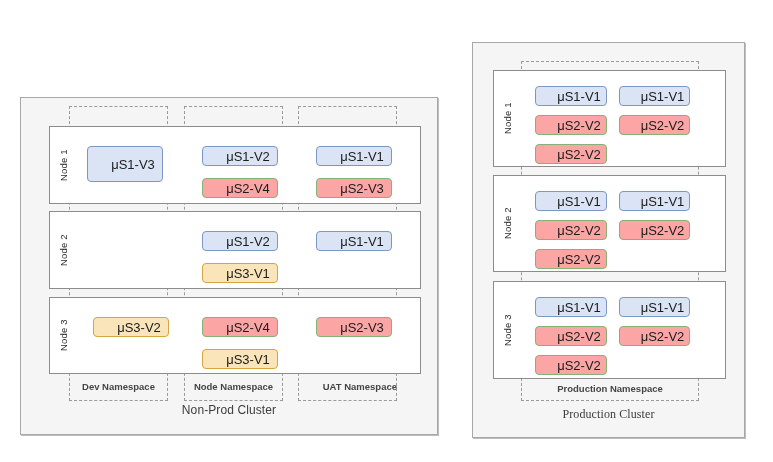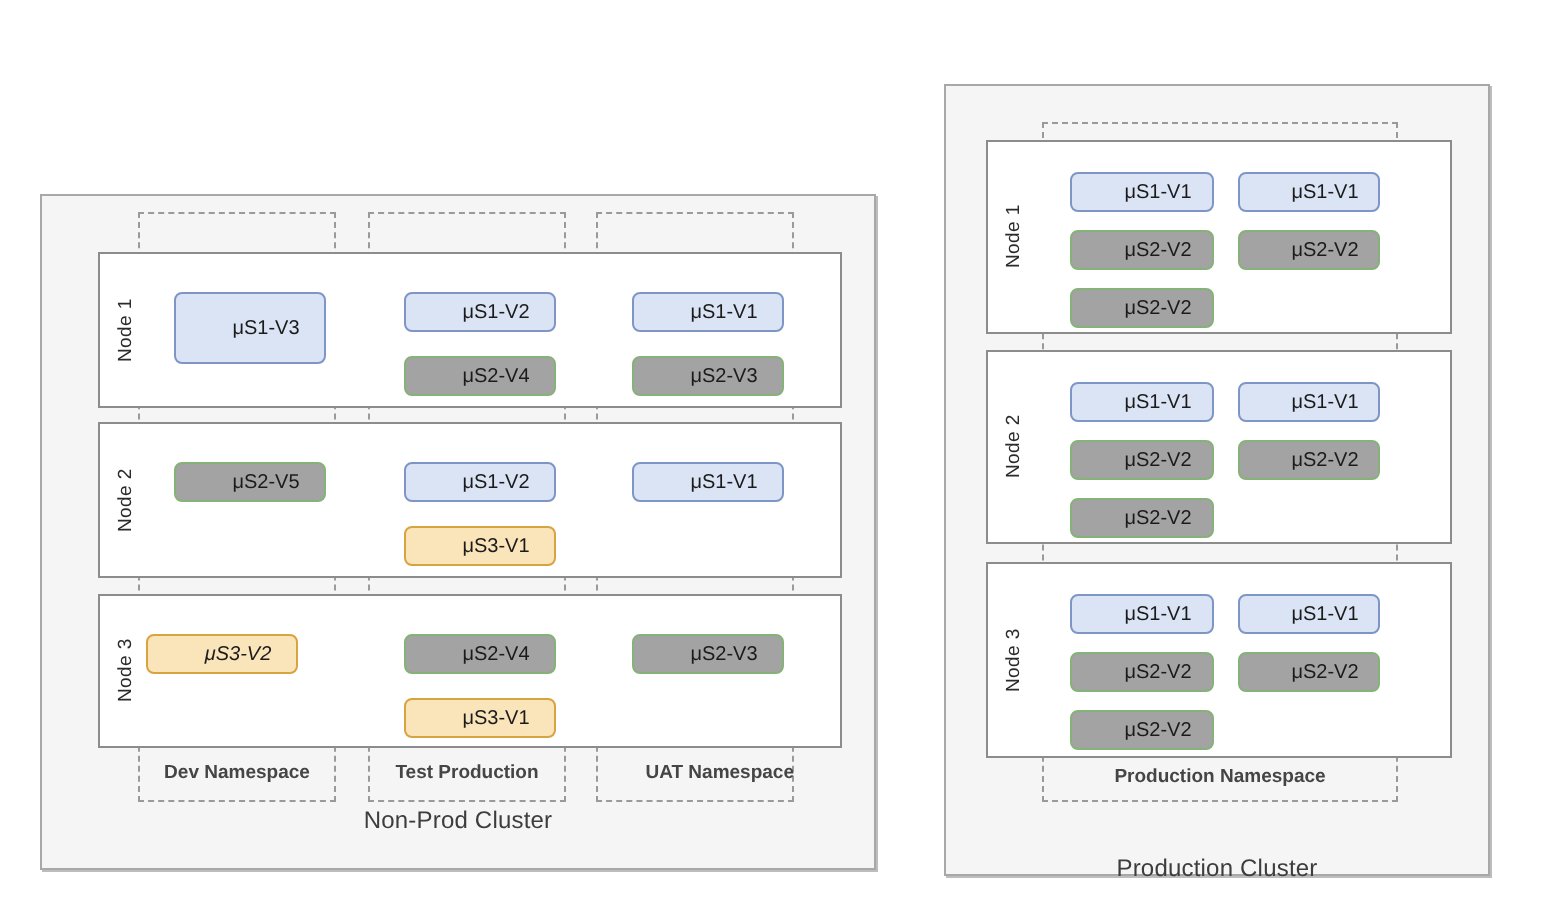--- a/index.html
+++ b/index.html
@@ -84,72 +84,71 @@
     bottom: 0;
   }
 
   
   .pod {
     position: absolute;
     box-sizing: border-box;
     border-radius: 4px;
     border: 1px solid #7a93c4;
     background: #dbe4f5;
-    font-size: 10px;
+    font-size: 13px;
     color: #1b1b1b;
     display: flex;
     align-items: center;
     justify-content: center;
     white-space: nowrap;
     padding-left: 16px;
   }
   .pod.blue   { background: #dbe4f5; border-color: #7e96c6; }
-  .pod.green  { background: #a3a3a3; border-color: #85b277; text-align: right; }
+  .pod.green  { background: #fca5a5; border-color: #85b277; text-align: right; }
   .pod.orange { background: #fae4ba; border-color: #d8a441; }
 </style>
 </head>
 <body>
 
 <div class="cluster" id="nonprod-cluster">
   <div class="cluster-label" style="top: 305px;">Non-Prod Cluster</div>
 <div class="namespace" style="left: 48px; top: 8px; width: 99px; height: 295px;"></div>
     <div class="namespace-label" style="top: 283px; left: 48px; width: 99px;">Dev Namespace</div>
     <div class="namespace" style="left: 163px; top: 8px; width: 99px; height: 295px;"></div>
-    <div class="namespace-label" style="top: 283px; left: 163px; width: 99px;">Test Production</div>
+    <div class="namespace-label" style="top: 283px; left: 163px; width: 99px;">Node Namespace</div>
     <div class="namespace" style="left: 277px; top: 8px; width: 99px; height: 295px;"></div>
     <div class="namespace-label" style="top: 283px; left: 277px; width: 99px; text-align: right;">UAT Namespace</div>
     <div class="node" style="left: 28px; top: 28px; width: 372px; height: 78px;"></div>
     <div class="node-label-slot" style="left: 32px; top: 28px; height: 78px;">
       <div class="node-label">Node 1</div>
     </div>
     <div class="node" style="left: 28px; top: 113px; width: 372px; height: 78px;"></div>
     <div class="node-label-slot" style="left: 32px; top: 113px; height: 78px;">
       <div class="node-label">Node 2</div>
     </div>
     <div class="node" style="left: 28px; top: 199px; width: 372px; height: 77px;"></div>
     <div class="node-label-slot" style="left: 32px; top: 199px; height: 77px;">
       <div class="node-label">Node 3</div>
     </div>
     <div class="pod blue" style="left: 66px; width: 76px; top: 48px; height: 36px;">μS1-V3</div>
     <div class="pod blue" style="left: 181px; width: 76px; top: 48px; height: 20px;">μS1-V2</div>
     <div class="pod green" style="left: 181px; width: 76px; top: 80px; height: 20px;">μS2-V4</div>
     <div class="pod blue" style="left: 295px; width: 76px; top: 48px; height: 20px;">μS1-V1</div>
     <div class="pod green" style="left: 295px; width: 76px; top: 80px; height: 20px;">μS2-V3</div>
-    <div class="pod green" style="left: 66px; width: 76px; top: 133px; height: 20px;">μS2-V5</div>
     <div class="pod blue" style="left: 181px; width: 76px; top: 133px; height: 20px;">μS1-V2</div>
     <div class="pod orange" style="left: 181px; width: 76px; top: 165px; height: 20px;">μS3-V1</div>
     <div class="pod blue" style="left: 295px; width: 76px; top: 133px; height: 20px;">μS1-V1</div>
-    <div class="pod orange" style="left: 52px; width: 76px; top: 219px; height: 20px; font-style: italic;">μS3-V2</div>
+    <div class="pod orange" style="left: 72px; width: 76px; top: 219px; height: 20px;">μS3-V2</div>
     <div class="pod green" style="left: 181px; width: 76px; top: 219px; height: 20px;">μS2-V4</div>
     <div class="pod orange" style="left: 181px; width: 76px; top: 251px; height: 20px;">μS3-V1</div>
     <div class="pod green" style="left: 295px; width: 76px; top: 219px; height: 20px;">μS2-V3</div>
   </div>
 
 <div class="cluster" id="prod-cluster">
-  <div class="cluster-label" style="top: 384px;">Production Cluster</div>
+  <div class="cluster-label" style="top: 364px; font-family: Liberation Serif, serif;">Production Cluster</div>
 <div class="namespace" style="left: 48px; top: 18px; width: 178px; height: 340px;"></div>
     <div class="namespace-label" style="top: 340px; left: 48px; width: 178px;">Production Namespace</div>
     <div class="node" style="left: 20px; top: 27px; width: 233px; height: 97px;"></div>
     <div class="node-label-slot" style="left: 24px; top: 27px; height: 97px;">
       <div class="node-label">Node 1</div>
     </div>
     <div class="node" style="left: 20px; top: 132px; width: 233px; height: 97px;"></div>
     <div class="node-label-slot" style="left: 24px; top: 132px; height: 97px;">
       <div class="node-label">Node 2</div>
     </div>

